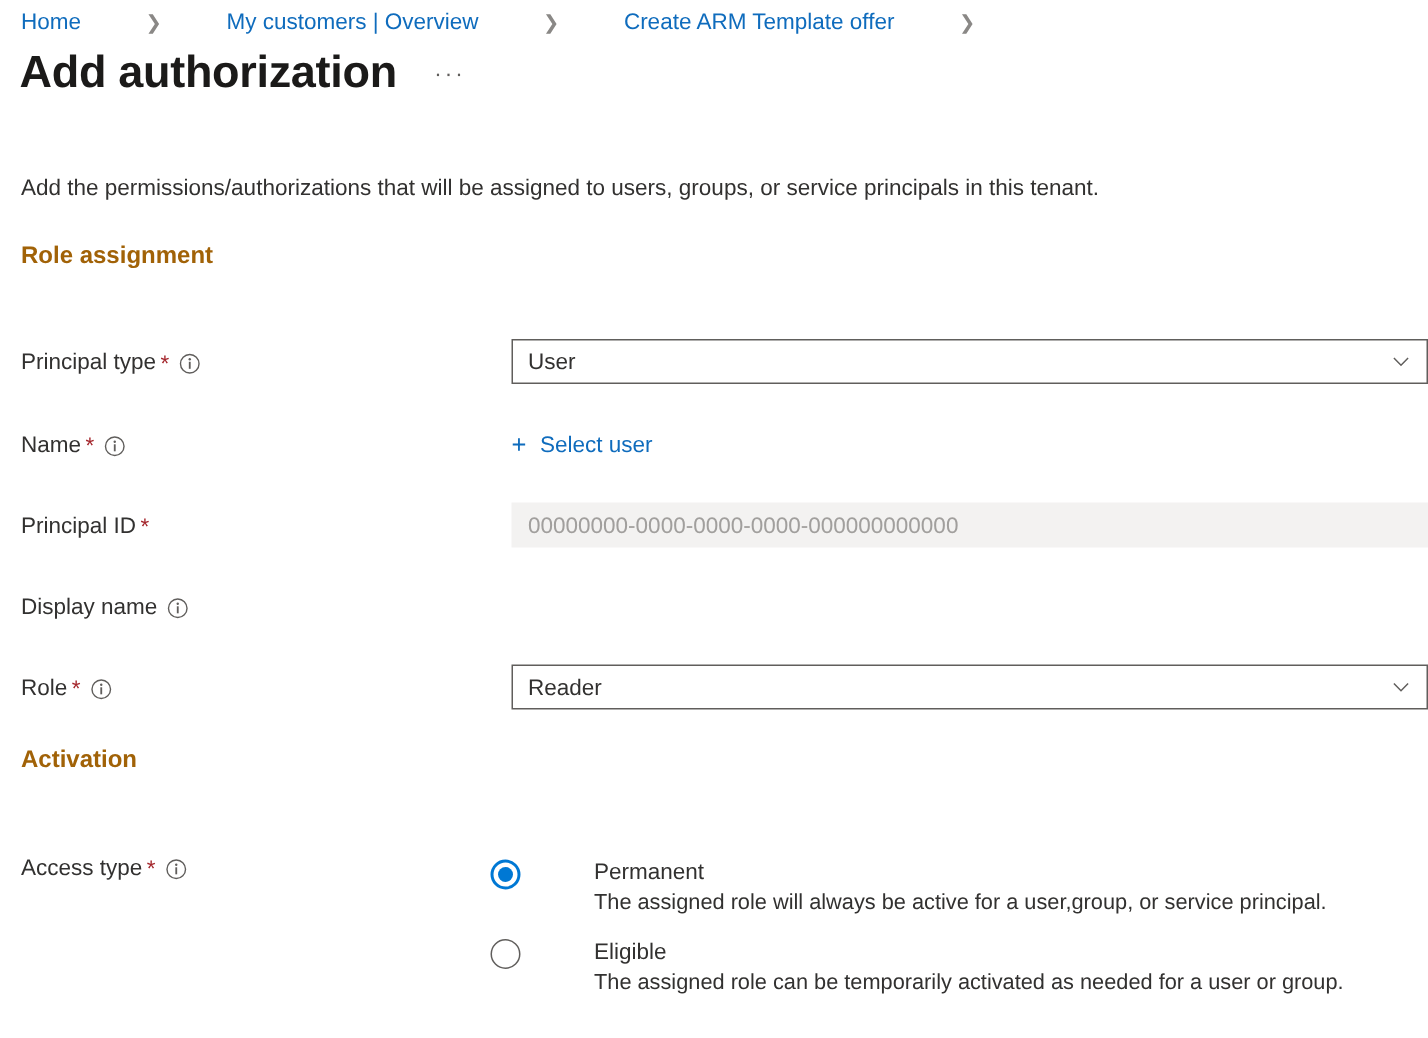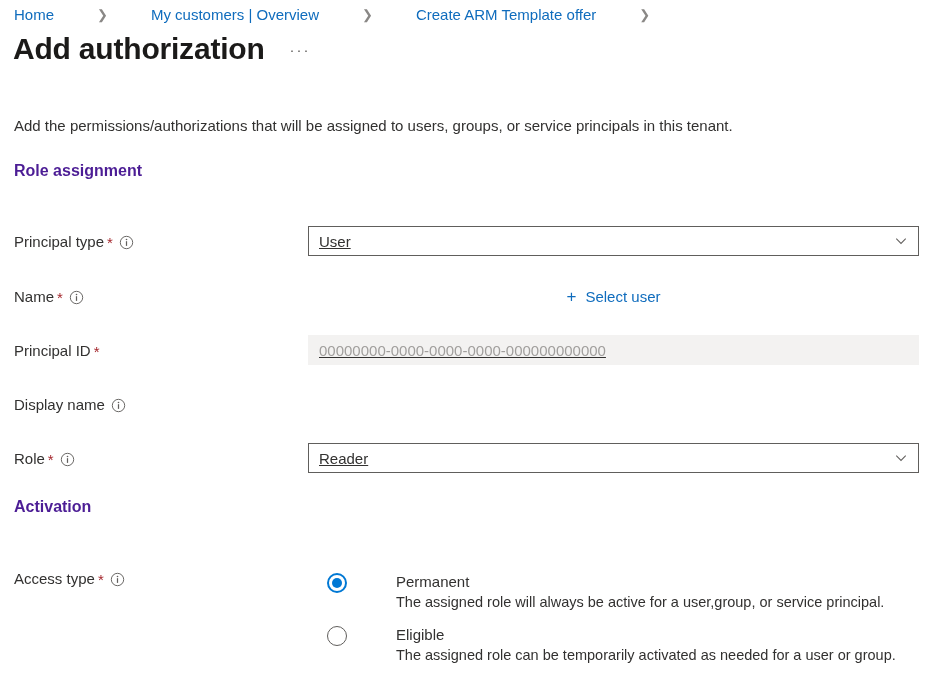--- a/index.html
+++ b/index.html
@@ -75,32 +75,31 @@
     color: #323130;
     line-height: 20px;
   }
 
   
   .section-heading {
     position: absolute;
     left: 14px;
     font-size: 16px;
     font-weight: bold;
-    color: #4c1d95;
+    color: #a16207;
   }
   #sec-role { top: 162px; }
   #sec-activation { top: 498px; }
 
   
   .form-row {
     position: absolute;
     left: 0;
     width: 952px;
     height: 30px;
-    text-align: center;
   }
   .field-label {
     position: absolute;
     left: 14px;
     top: 0;
     height: 30px;
     display: flex;
     align-items: center;
     font-size: 15px;
     color: #323130;
@@ -118,25 +117,24 @@
     display: inline-flex;
     margin-left: 6px;
     position: relative;
     top: 1px;
   }
   .info-icon svg { display: block; }
 
   
   .control {
     position: absolute;
-    left: 308px;
+    left: 341px;
     top: 0;
     width: 611px;
     box-sizing: border-box;
-    text-decoration: underline;
   }
   .azure-input {
     height: 30px;
     border: 1px solid #605e5c;
     background: #ffffff;
     font-size: 15px;
     color: #323130;
     padding: 0 10px;
     display: flex;
     align-items: center;

